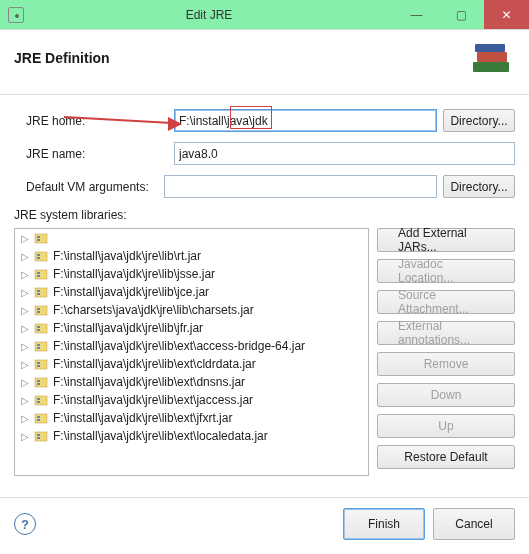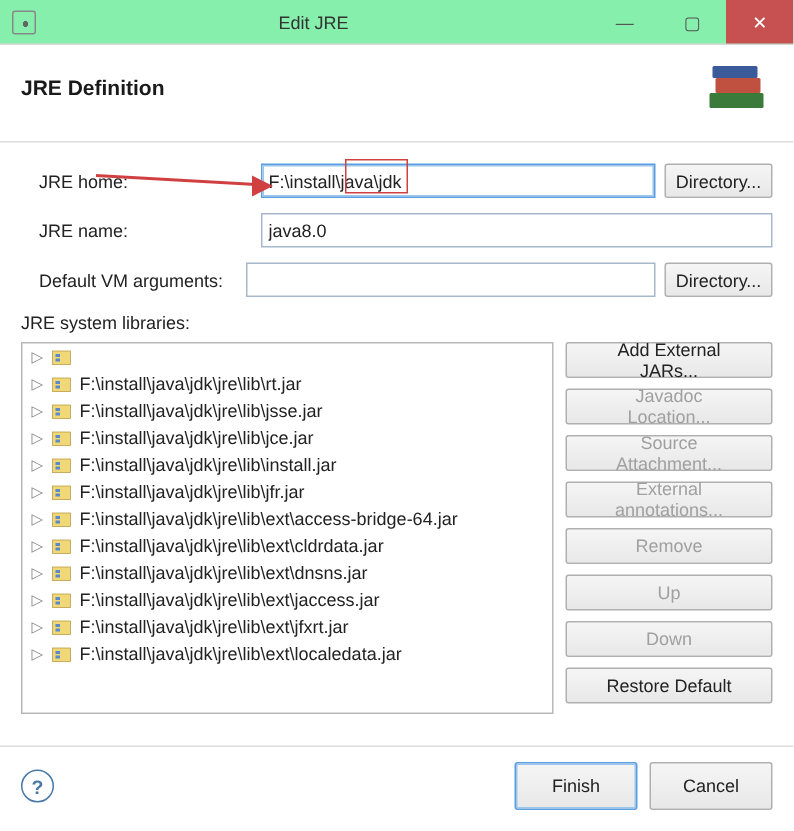--- a/index.html
+++ b/index.html
@@ -24,21 +24,21 @@
 .row input.active { border: 1px solid #5a9de0; box-shadow: 0 0 0 1px #9cc5ec inset; }
 .row .btn { margin-left: 6px; width: 72px; }
 .btn { height: 23px; background: linear-gradient(#f5f5f5,#e8e8e8); border: 1px solid #b0b0b0; border-radius: 2px; color: #222; display: flex; align-items: center; justify-content: center; padding: 0 20px; cursor: pointer; }
 .btn.disabled { color: #a0a0a0; cursor: default; }
 .treearea { display: flex; margin-top: 6px; }
 .tree { flex: 1; height: 248px; border: 1px solid #b8b8b8; overflow-y: scroll; background: #fff; }
 .treeitem { display: flex; align-items: center; height: 18px; padding-left: 6px; color: #222; white-space: nowrap; }
 .treeitem .exp { width: 10px; color: #888; font-size: 10px; margin-right: 2px; }
 .treeitem .jicon { width: 16px; height: 14px; margin-right: 4px; }
 .sidebtns { width: 138px; margin-left: 8px; display: flex; flex-direction: column; gap: 7px; }
-.sidebtns .btn { width: 100%; height: 24px; font-size: 12px; text-align: center; }
+.sidebtns .btn { width: 100%; height: 24px; font-size: 12px; }
 .footer { position: absolute; bottom: 0; left: 0; right: 0; padding: 10px 14px 14px; border-top: 1px solid #ddd; display: flex; align-items: center; }
 .help { width: 22px; height: 22px; border: 1.5px solid #4878a8; border-radius: 50%; color: #4878a8; display: flex; align-items: center; justify-content: center; font-weight: bold; font-size: 13px; }
 .footer .spacer { flex: 1; }
 .footer .btn { width: 82px; height: 32px; margin-left: 8px; }
 .footer .btn.primary { border: 1px solid #5a9de0; box-shadow: 0 0 0 1px #9cc5ec inset; }
 .arrow { position: absolute; left: 64px; top: 18px; pointer-events: none; }
 .redbox { position: absolute; left: 230px; top: 11px; width: 42px; height: 23px; border: 1.5px solid #d04040; pointer-events: none; }
 </style>
 </head>
 <body>
@@ -128,21 +128,21 @@
           </svg>
           <span>F:\install\java\jdk\jre\lib\jce.jar</span>
         </div>
         <div class="treeitem">
           <span class="exp">▷</span>
           <svg class="jicon" viewBox="0 0 16 14">
             <rect x="2" y="3" width="12" height="9" fill="#f0d878" stroke="#b89840" stroke-width="0.5"></rect>
             <rect x="4" y="5" width="3" height="2" fill="#5a8ac8"></rect>
             <rect x="4" y="8" width="3" height="2" fill="#5a8ac8"></rect>
           </svg>
-          <span>F:\install\java\jdk\jre\lib\install.jar</span>
+          <span>F:\charsets\java\jdk\jre\lib\charsets.jar</span>
         </div>
         <div class="treeitem">
           <span class="exp">▷</span>
           <svg class="jicon" viewBox="0 0 16 14">
             <rect x="2" y="3" width="12" height="9" fill="#f0d878" stroke="#b89840" stroke-width="0.5"></rect>
             <rect x="4" y="5" width="3" height="2" fill="#5a8ac8"></rect>
             <rect x="4" y="8" width="3" height="2" fill="#5a8ac8"></rect>
           </svg>
           <span>F:\install\java\jdk\jre\lib\jfr.jar</span>
         </div>
@@ -200,22 +200,22 @@
           </svg>
           <span>F:\install\java\jdk\jre\lib\ext\localedata.jar</span>
         </div>
       </div>
     <div class="sidebtns">
       <div class="btn">Add External JARs...</div>
       <div class="btn disabled">Javadoc Location...</div>
       <div class="btn disabled">Source Attachment...</div>
       <div class="btn disabled">External annotations...</div>
       <div class="btn disabled">Remove</div>
+      <div class="btn disabled">Down</div>
       <div class="btn disabled">Up</div>
-      <div class="btn disabled">Down</div>
       <div class="btn">Restore Default</div>
     </div>
   </div>
 
 </div>
 
 <div class="footer">
   <div class="help">?</div>
   <div class="spacer"></div>
   <div class="btn primary">Finish</div>

